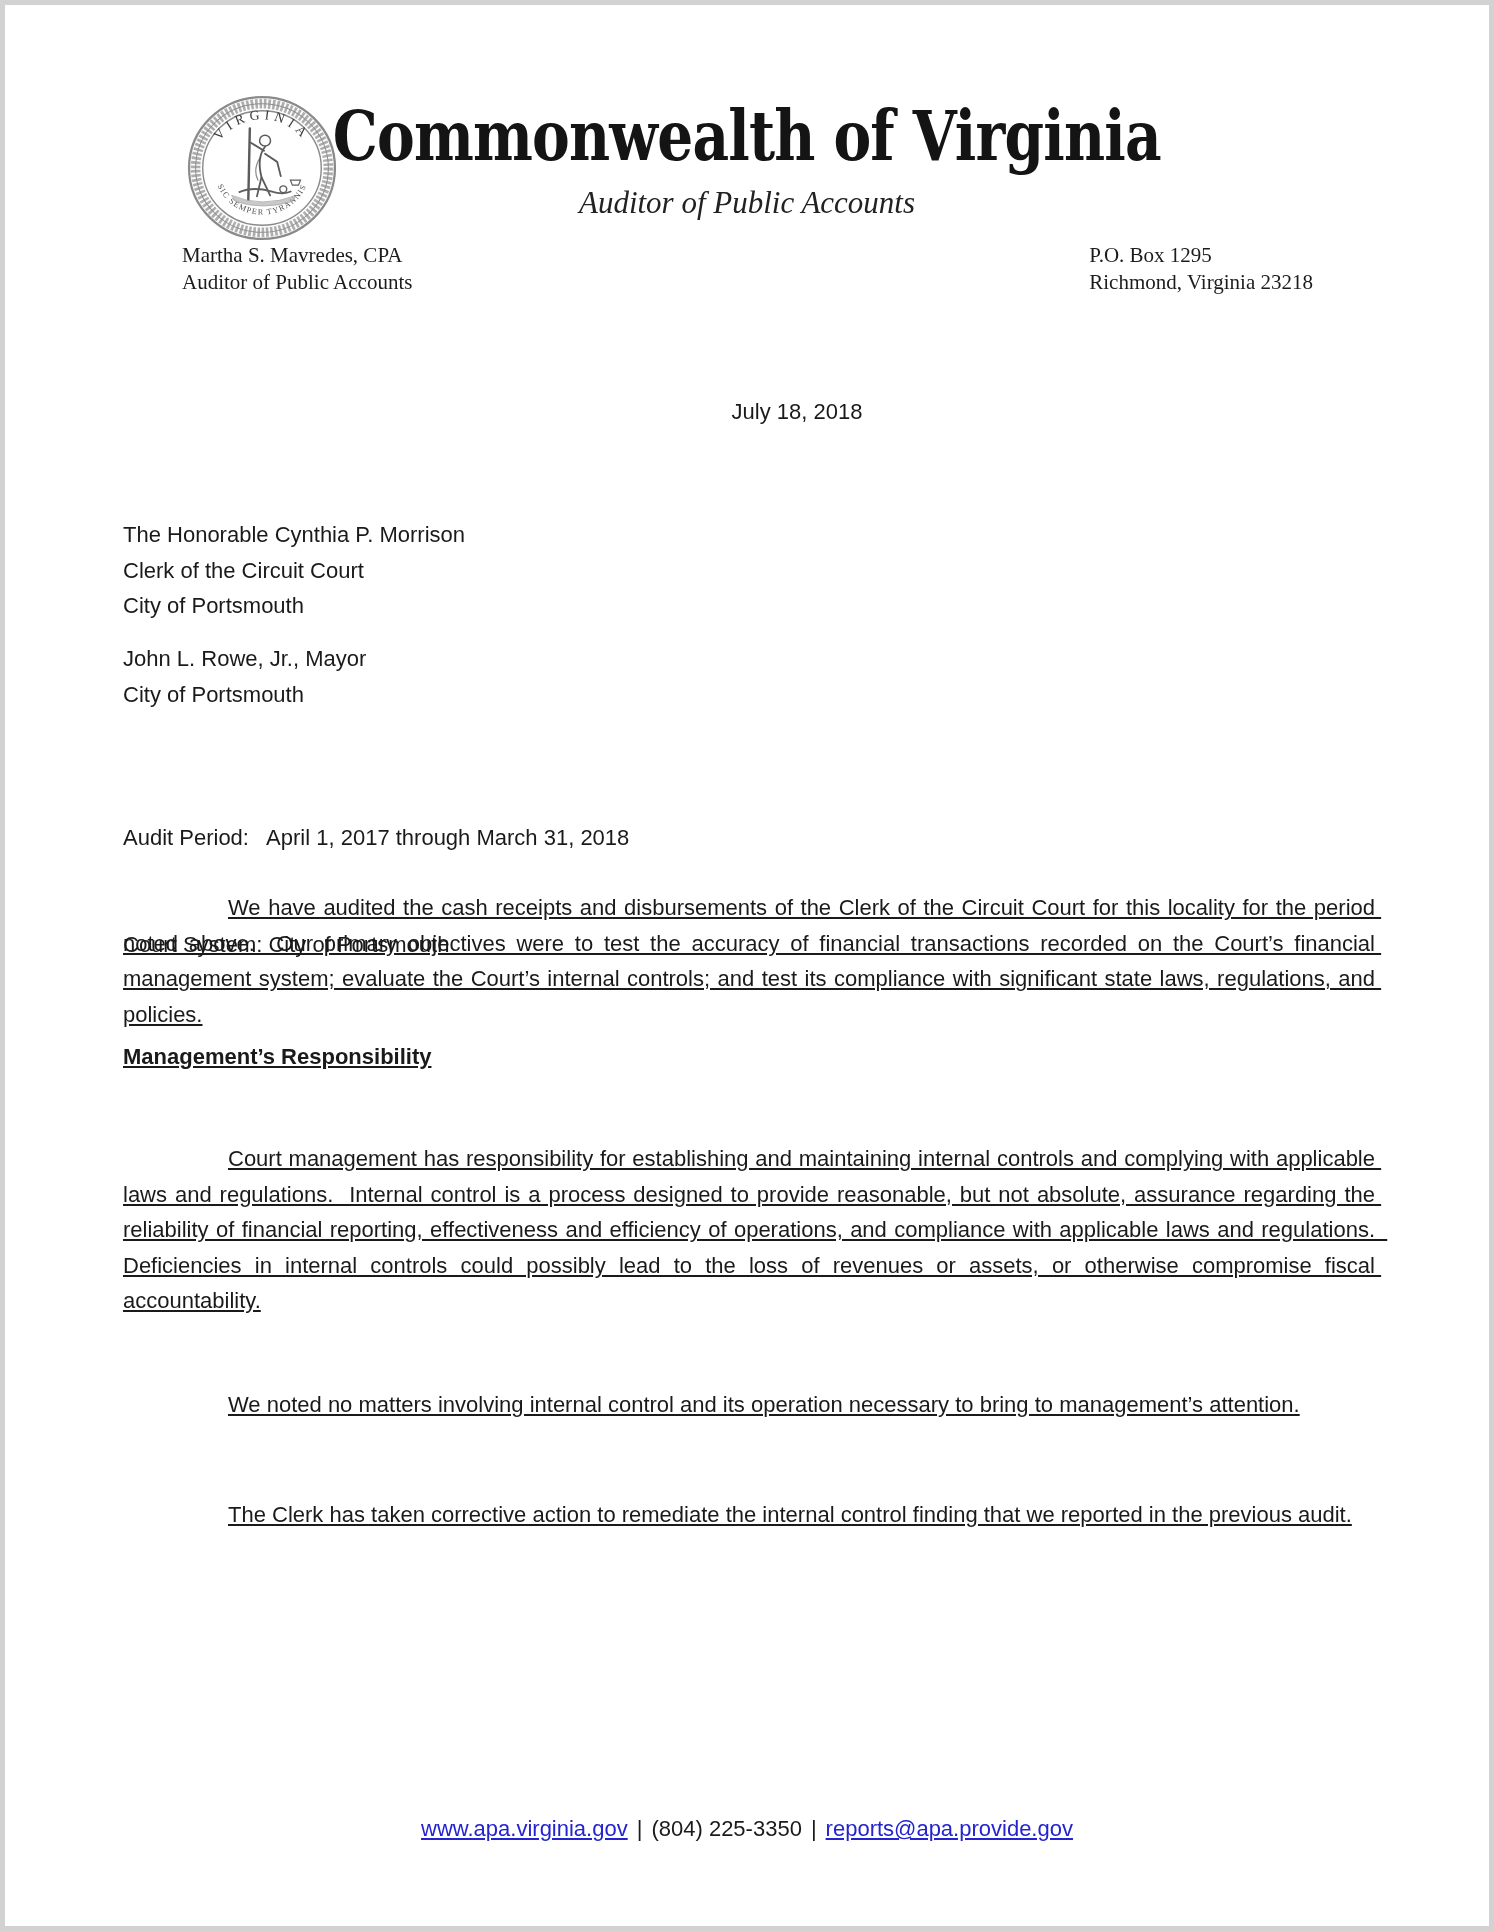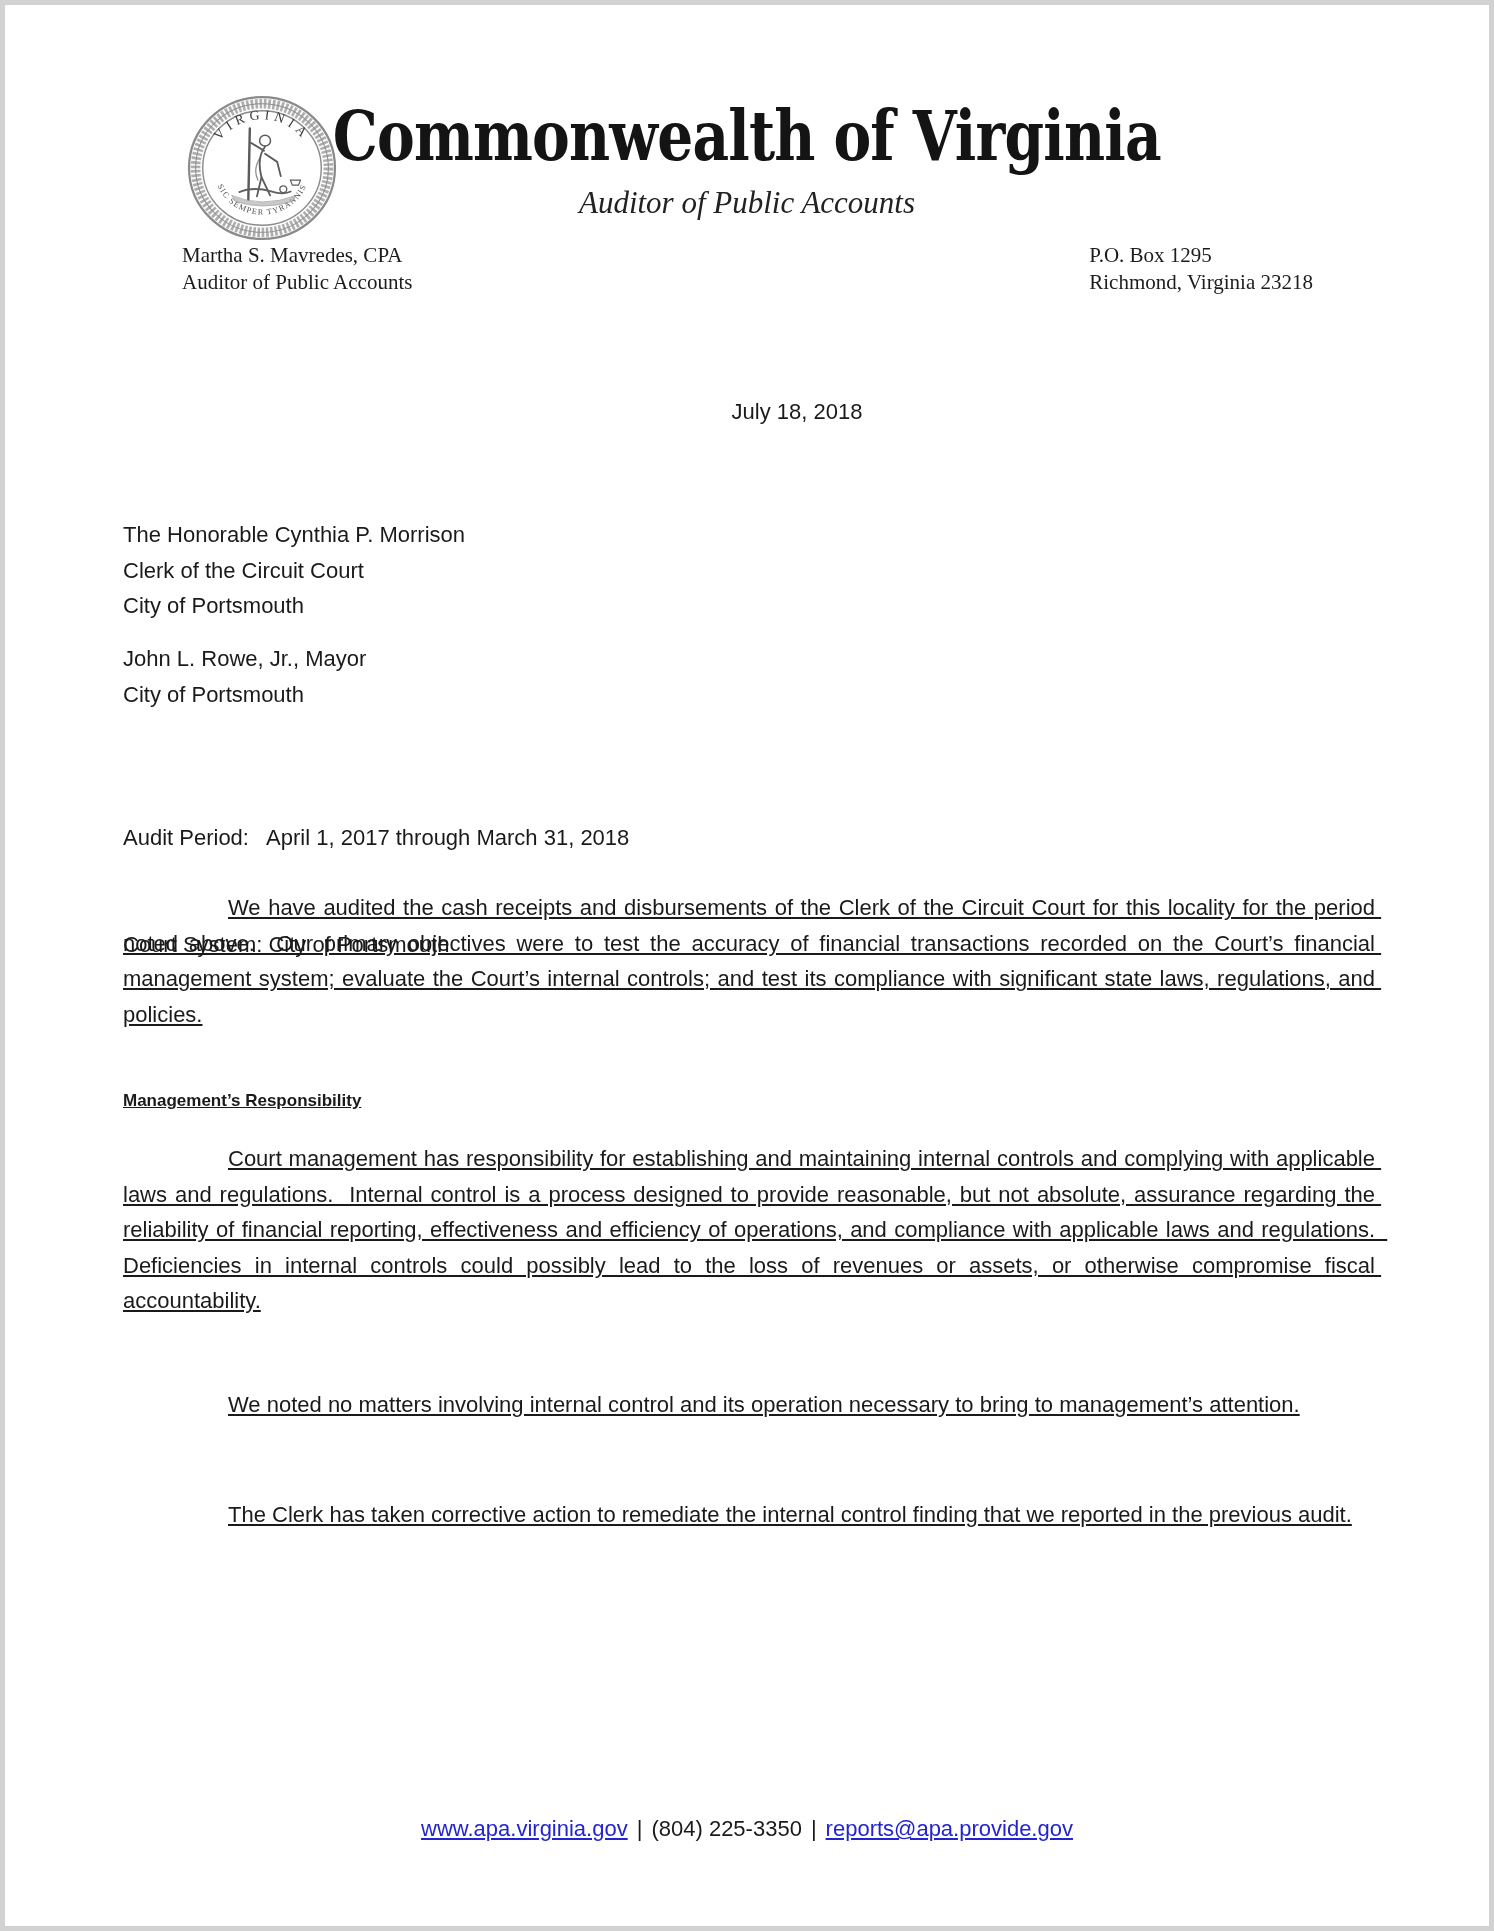--- a/index.html
+++ b/index.html
@@ -51,22 +51,22 @@
   .addr2 { top:636px; }
   .audit { top:744px; white-space:pre-wrap; }
   .para {
     position:absolute; left:118px; width:1252px;
     font-size:22px; line-height:35.6px;
     text-align:justify; white-space:pre-wrap;text-decoration:underline;
   }
   .para.indent { text-indent:105px; }
   .p1 { top:885px; }
   .section-heading {
-    position:absolute; left:118px; top:1086px;
-    font-size:17px; font-weight:bold; text-decoration:underline;
+    position:absolute; left:118px; top:1039px;
+    font-size:22px; font-weight:bold; text-decoration:underline;
   }
   .p2 { top:1136px; }
   .p3 { top:1382px; }
   .p4 { top:1492px; }
   
   .footer {
     position:absolute; left:0; right:0; top:1809px;
     text-align:center; font-size:22px; line-height:30px;
     color:#1a1a1a;
   }

